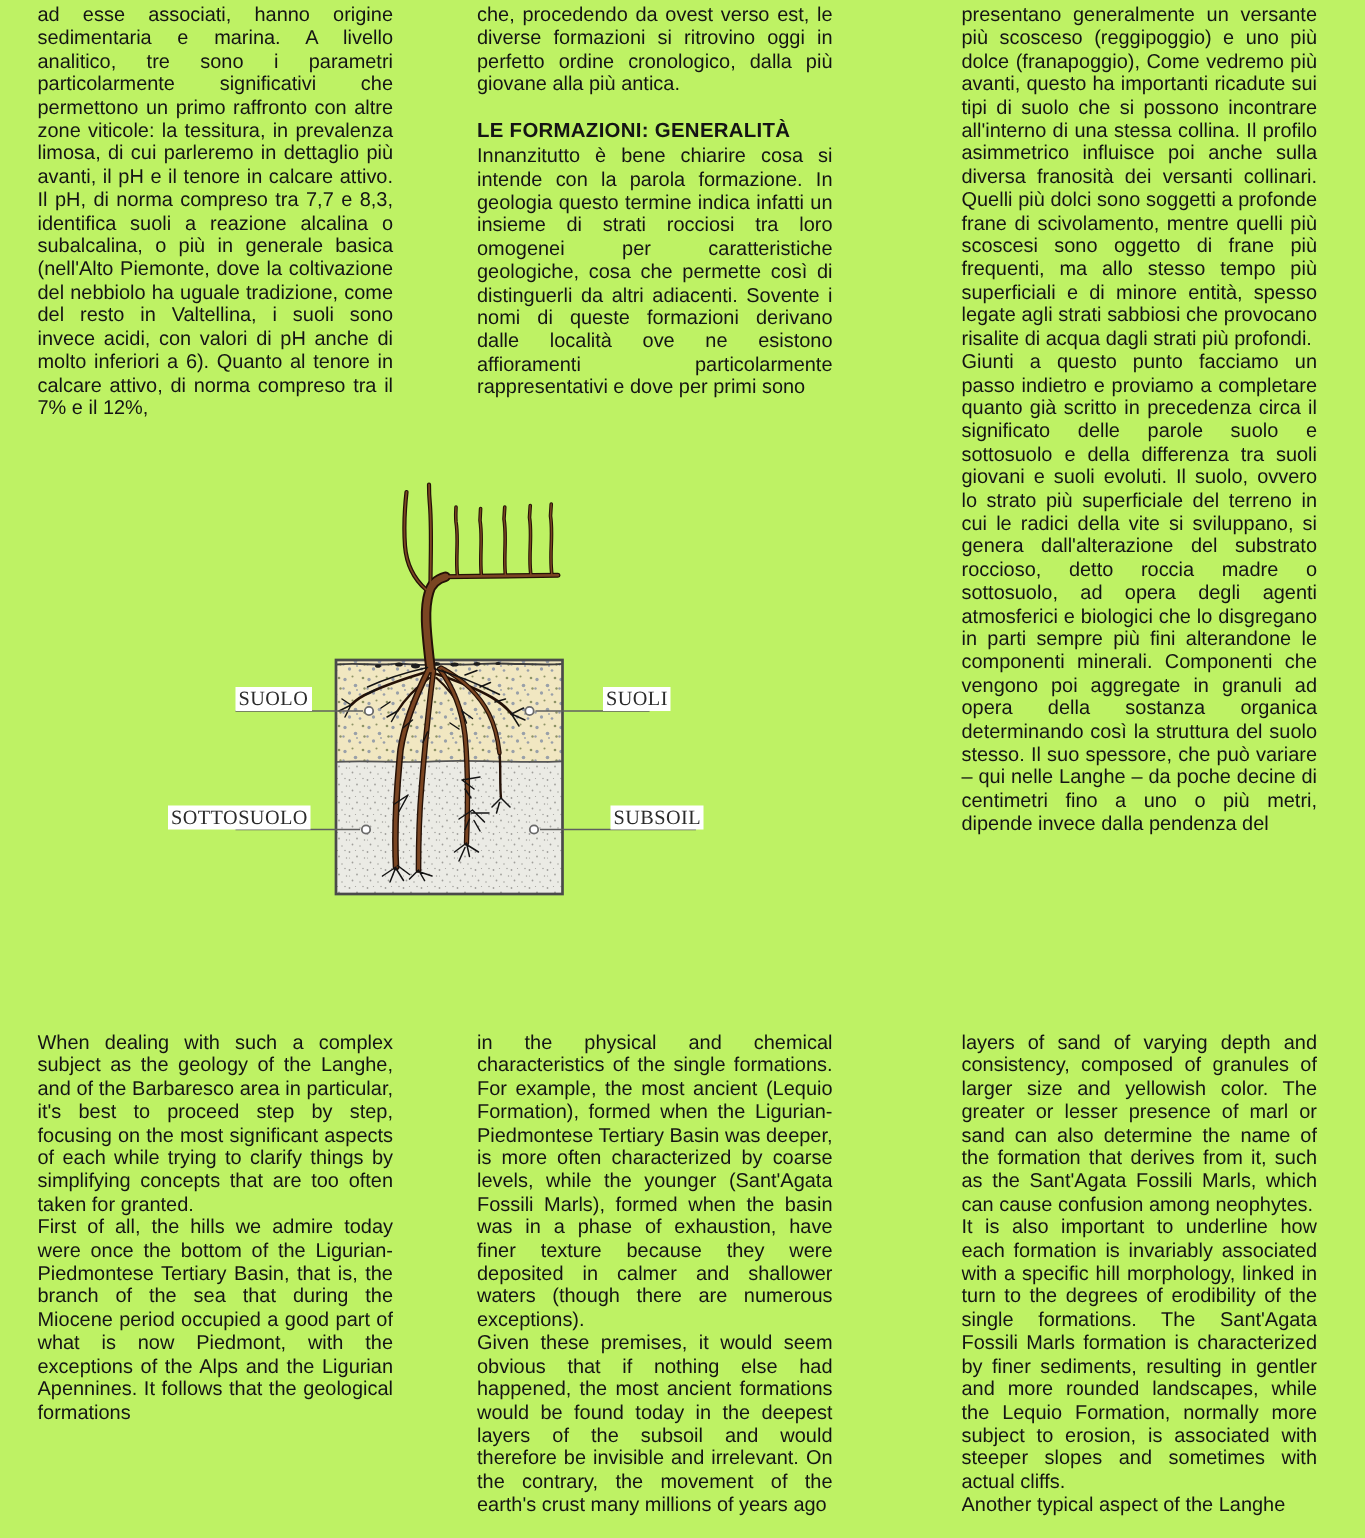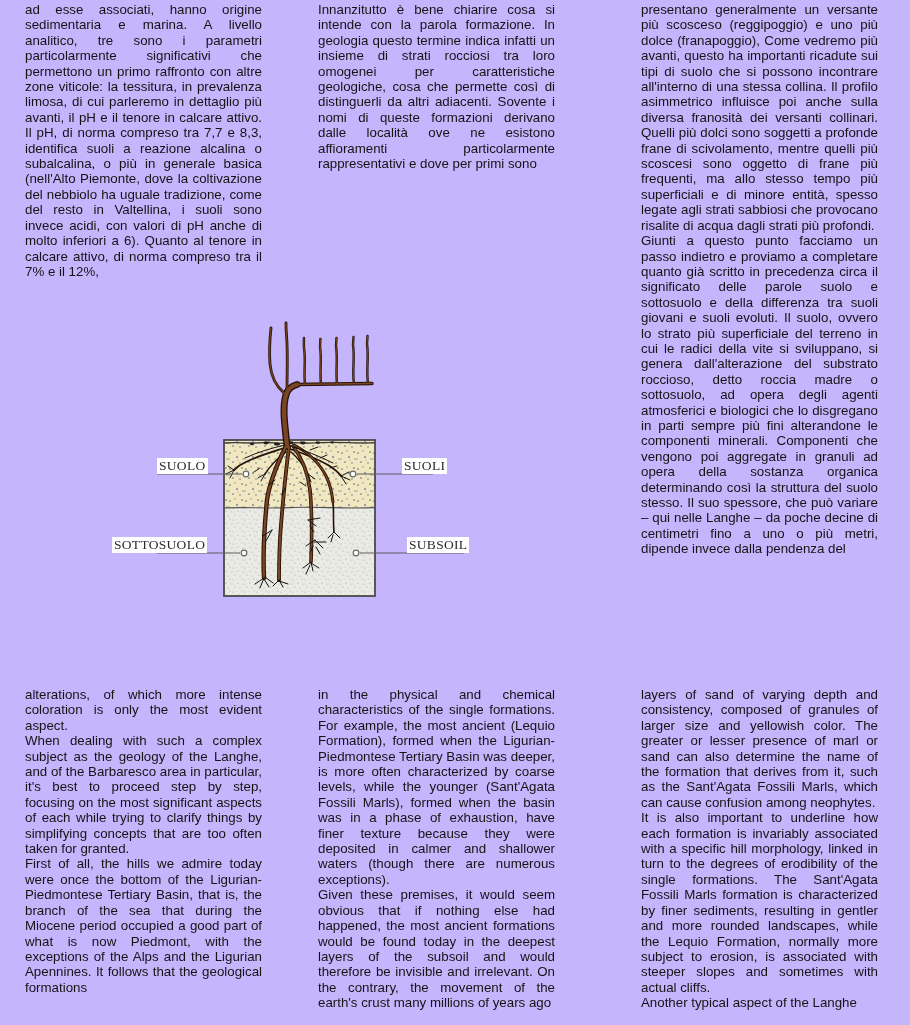--- a/index.html
+++ b/index.html
@@ -1,18 +1,18 @@
 <!DOCTYPE html>
 <html><head>
 <meta charset="utf-8">
 <style>
   html,body{margin:0;padding:0;}
   body{width:910px;height:1025px;background:#ffffff;overflow:hidden;position:relative;
        font-family:"Liberation Sans", sans-serif;color:#141414;}
-  .page{position:absolute;inset:0;background:#c4b5fd;}
+  .page{position:absolute;inset:0;background:#bef264;}
   .col{position:absolute;width:237px;text-align:justify;font-size:13.3px;line-height:15.4px;}
   .col .p{margin:0;}
   .col .h{font-weight:bold;text-align:left;margin:15px 0 1px 0;font-size:13.6px;line-height:16.6px;
           letter-spacing:.2px;white-space:pre-line;}
   .col .block:first-child{margin-top:0;}
   .it{}
   .col-bottom{height:339px;overflow:hidden;}
   .figwrap{position:absolute;left:0;top:0;}
   .figlabel{position:absolute;font-family:"Liberation Serif", serif;font-size:13.5px;
             letter-spacing:.3px;color:#2b2b2b;white-space:nowrap;background:#fff;padding:0 2px;}
@@ -20,20 +20,22 @@
 </style>
 </head>
 <body>
 
 <div class="page">
 
   <div class="col" style="left:25px;top:2px;">
       <div class="block p"><span>ad esse associati, hanno origine sedimentaria e marina. A livello analitico, tre sono i parametri particolarmente significativi che permettono un primo raffronto con altre zone viticole: la tessitura, in prevalenza limosa, di cui parleremo in dettaglio più avanti, il pH e il tenore in calcare attivo. Il pH, di norma compreso tra 7,7 e 8,3, identifica suoli a reazione alcalina o subalcalina, o più in generale basica (nell'Alto Piemonte, dove la coltivazione del nebbiolo ha uguale tradizione, come del resto in Valtellina, i suoli sono invece acidi, con valori di pH anche di molto inferiori a 6). Quanto al tenore in calcare attivo, di norma compreso tra il 7% e il 12%,</span></div>
     </div>
   <div class="col" style="left:318px;top:2px;">
+      <div class="block p"><span>che, procedendo da ovest verso est, le diverse formazioni si ritrovino oggi in perfetto ordine cronologico, dalla più giovane alla più antica.</span></div>
+      <div class="block h"><span>LE FORMAZIONI: GENERALITÀ</span></div>
       <div class="block p"><span>Innanzitutto è bene chiarire cosa si intende con la parola formazione. In geologia questo termine indica infatti un insieme di strati rocciosi tra loro omogenei per caratteristiche geologiche, cosa che permette così di distinguerli da altri adiacenti. Sovente i nomi di queste formazioni derivano dalle località ove ne esistono affioramenti particolarmente rappresentativi e dove per primi sono</span></div>
     </div>
   <div class="col" style="left:641px;top:2px;">
       <div class="block p"><span>presentano generalmente un versante più scosceso (</span><span class="it">reggipoggio</span><span>) e uno più dolce (</span><span class="it">franapoggio</span><span>), Come vedremo più avanti, questo ha importanti ricadute sui tipi di suolo che si possono incontrare all'interno di una stessa collina. Il profilo asimmetrico influisce poi anche sulla diversa franosità dei versanti collinari. Quelli più dolci sono soggetti a profonde frane di scivolamento, mentre quelli più scoscesi sono oggetto di frane più frequenti, ma allo stesso tempo più superficiali e di minore entità, spesso legate agli strati sabbiosi che provocano risalite di acqua dagli strati più profondi.</span></div>
       <div class="block p"><span>Giunti a questo punto facciamo un passo indietro e proviamo a completare quanto già scritto in precedenza circa il significato delle parole suolo e sottosuolo e della differenza tra suoli giovani e suoli evoluti. Il suolo, ovvero lo strato più superficiale del terreno in cui le radici della vite si sviluppano, si genera dall'alterazione del substrato roccioso, detto roccia madre o sottosuolo, ad opera degli agenti atmosferici e biologici che lo disgregano in parti sempre più fini alterandone le componenti minerali. Componenti che vengono poi aggregate in granuli ad opera della sostanza organica determinando così la struttura del suolo stesso. Il suo spessore, che può variare – qui nelle Langhe – da poche decine di centimetri fino a uno o più metri, dipende invece dalla pendenza del</span></div>
     </div>
 
   <div class="figwrap" style="left:100px;top:290px;width:380px;height:360px;">
     <svg width="380" height="360" viewBox="0 0 380 360">
       <defs>
@@ -146,21 +148,20 @@
       </g>
     </svg>
   </div>
 
   <span class="figlabel" style="left:157px;top:458px;">SUOLO</span>
   <span class="figlabel" style="left:112px;top:537px;">SOTTOSUOLO</span>
   <span class="figlabel" style="left:402px;top:458px;">SUOLI</span>
   <span class="figlabel" style="left:407px;top:537px;">SUBSOIL</span>
 
   <div class="col col-bottom" style="left:25px;top:687px;">
-      <div class="block p"><span>alterations, of which more intense coloration is only the most evident aspect.</span></div>
       <div class="block p"><span>When dealing with such a complex subject as the geology of the Langhe, and of the Barbaresco area in particular, it's best to proceed step by step, focusing on the most significant aspects of each while trying to clarify things by simplifying concepts that are too often taken for granted.</span></div>
       <div class="block p"><span>First of all, the hills we admire today were once the bottom of the </span><span class="it">Ligurian-Piedmontese Tertiary Basin</span><span>, that is, the branch of the sea that during the Miocene period occupied a good part of what is now Piedmont, with the exceptions of the Alps and the Ligurian Apennines. It follows that the geological formations</span></div>
     </div>
   <div class="col col-bottom" style="left:318px;top:687px;">
       <div class="block p"><span>in the physical and chemical characteristics of the single formations. For example, the most ancient (Lequio Formation), formed when the Ligurian-Piedmontese Tertiary Basin was deeper, is more often characterized by coarse levels, while the younger (Sant'Agata Fossili Marls), formed when the basin was in a phase of exhaustion, have finer texture because they were deposited in calmer and shallower waters (though there are numerous exceptions).</span></div>
       <div class="block p"><span>Given these premises, it would seem obvious that if nothing else had happened, the most ancient formations would be found today in the deepest layers of the subsoil and would therefore be invisible and irrelevant. On the contrary, the movement of the earth's crust many millions of years ago</span></div>
     </div>
   <div class="col col-bottom" style="left:641px;top:687px;">
       <div class="block p"><span>layers of sand of varying depth and consistency, composed of granules of larger size and yellowish color. The greater or lesser presence of marl or sand can also determine the name of the formation that derives from it, such as the Sant'Agata Fossili Marls, which can cause confusion among neophytes.</span></div>
       <div class="block p"><span>It is also important to underline how each formation is invariably associated with a specific hill morphology, linked in turn to the degrees of erodibility of the single formations. The Sant'Agata Fossili Marls formation is characterized by finer sediments, resulting in gentler and more rounded landscapes, while the Lequio Formation, normally more subject to erosion, is associated with steeper slopes and sometimes with actual cliffs.</span></div>

